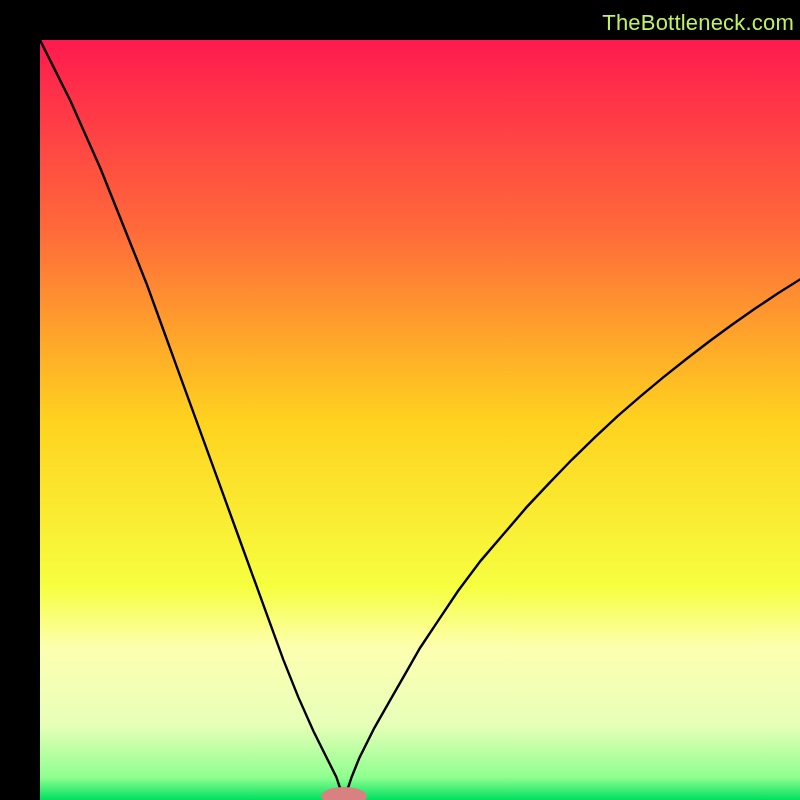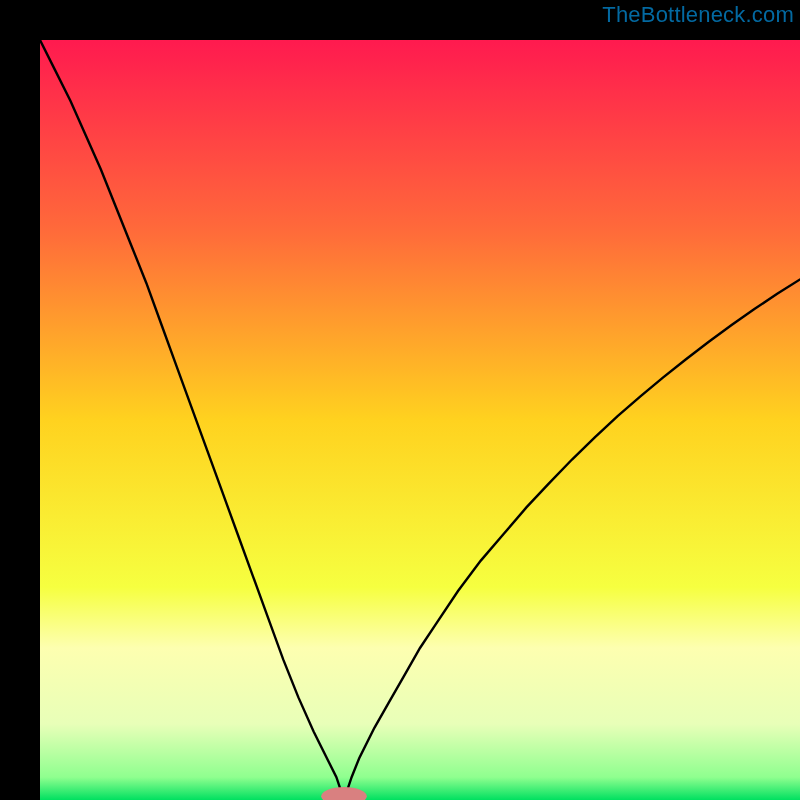--- a/index.html
+++ b/index.html
@@ -22,23 +22,23 @@
   .plot-area {
     position: absolute;
     left: 20px;
     top: 20px;
     width: 760px;
     height: 760px;
     overflow: hidden;
   }
   .watermark {
     position: absolute;
-    top: 2px;
+    top: 10px;
     right: 6px;
-    color: #0369a1;
+    color: #bef264;
     font-size: 22px;
     font-weight: 500;
     letter-spacing: 0.2px;
     z-index: 20;
   }
   svg {
     display: block;
   }
 </style>
 </head>

